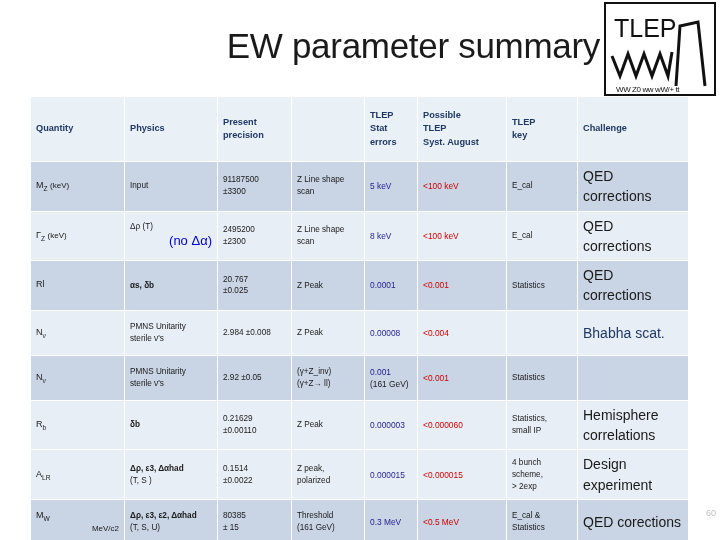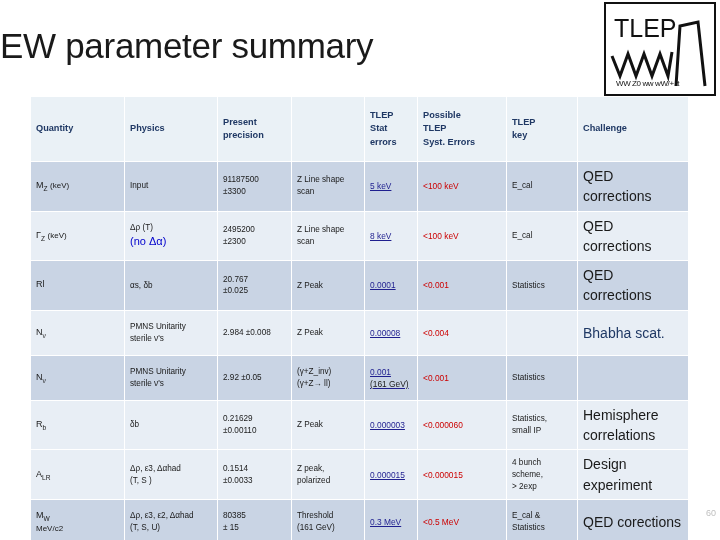--- a/index.html
+++ b/index.html
@@ -14,21 +14,21 @@
     overflow: hidden;
     position: relative;
   }
 
   
   .slide-title {
     position: absolute;
     left: 0;
     top: 26px;
     width: 600px;
-    text-align: left;
+    text-align: right;
     font-size: 35px;
     color: #1a1a1a;
     font-weight: 400;
     letter-spacing: -0.3px;
     white-space: nowrap;
   }
 
   
   .logo-box {
     position: absolute;
@@ -47,21 +47,21 @@
     top: 10px;
     font-size: 25px;
     color: #111;
     letter-spacing: 0px;
     font-family: "Liberation Sans", sans-serif;
   }
   .logo-svg { position: absolute; left: 0; top: 0; }
   .logo-sub {
     position: absolute;
     left: 10px;
-    bottom: 6px;
+    bottom: 0;
     font-size: 8px;
     color: #111;
     white-space: nowrap;
     letter-spacing: -0.4px;
   }
 
   
   .tbl-wrap {
     position: absolute;
     left: 30px;
@@ -115,27 +115,27 @@
     height: 16px;
     padding-top: 3px;
     padding-bottom: 3px;
   }
 
   tr.dark td { background: #c9d4e4; }
   tr.light td { background: #e8eef5; }
 
   td.qty  { font-size: 9px; color: #1a1a1a; }
   td.qty .sub { font-size: 6.6px; vertical-align: sub; }
-  td.qty .unit { font-size: 8px; }
+  td.qty .unit { font-size: 8px; text-align: right; }
   td.phys { font-size: 8.2px; }
-  td.phys b { font-weight: normal; margin-top: 36px; }
-  td.phys .small { font-size: 11px; }
+  td.phys b { font-weight: bold; margin-top: 36px; }
+  td.phys .small { font-size: 13px; text-align: right; }
   .blue-link { color: #0000cc; }
 
-  td.stat { color: #1f1f8f; font-weight: bold; font-size: 8.4px; text-decoration: underline; }
+  td.stat { color: #1f1f8f; font-weight: bold; font-size: 8.4px; }
   td.stat .plain { color: #1a1a1a; font-weight: normal; }
   td.syst { color: #cc0000; font-weight: bold; font-size: 8.4px; }
   td.key  { font-size: 8.2px; color: #1a1a1a; }
   td.chal { font-size: 14px; color: #1a1a1a; }
   td.chal.bhabha { color: #1f3864; }
   td.pres { font-size: 8.2px; margin-left: 44px; }
 
   .row-h-a td { height: 36px; }
   .row-h-b td { height: 36px; }
 
@@ -185,21 +185,21 @@
       </td>
       <td></td>
       <td class="hdr-tall">
         <div>TLEP</div>
         <div>Stat</div>
         <div>errors</div>
       </td>
       <td class="hdr-tall">
         <div>Possible</div>
         <div>TLEP</div>
-        <div>Syst. Errors</div>
+        <div>Syst. August</div>
       </td>
       <td class="hdr-tall">
         <div>TLEP</div>
         <div>key</div>
       </td>
       <td>Challenge</td>
     </tr>
 
 
     <tr class="dark row-h-a">
@@ -401,21 +401,21 @@
       <td class="qty">
         <span>A</span><span class="sub">LR</span>
         <span class="unit"></span>
       </td>
       <td class="phys">
         <div><b>Δρ, ε3, Δαhad</b></div>
         <div>(T, S )</div>
       </td>
       <td class="pres">
         <div>0.1514</div>
-        <div>±0.0033</div>
+        <div>±0.0022</div>
       </td>
       <td>
         <div>Z peak,</div>
         <div>polarized</div>
       </td>
       <td class="stat">
         <div>0.000015</div>
         <div class="plain"></div>
       </td>
       <td class="syst">&lt;0.000015</td>

